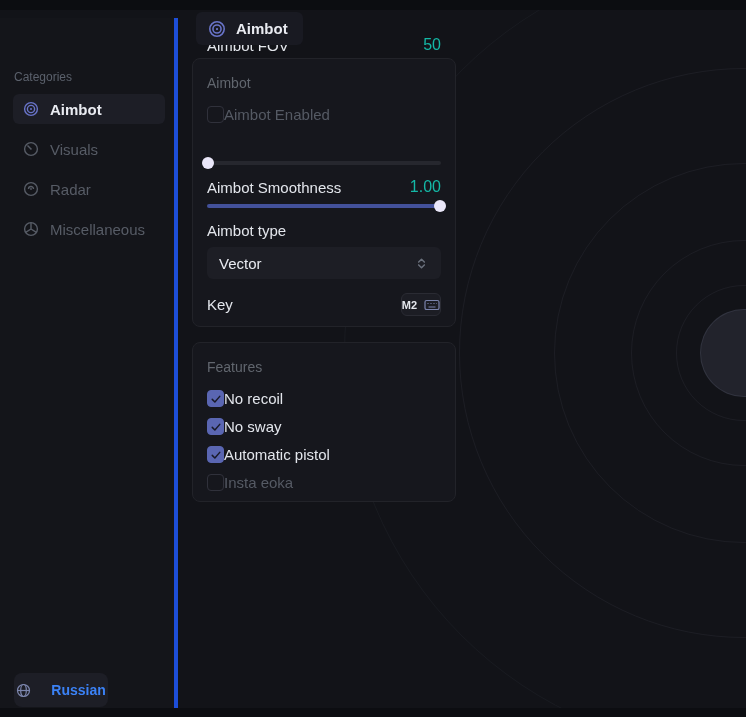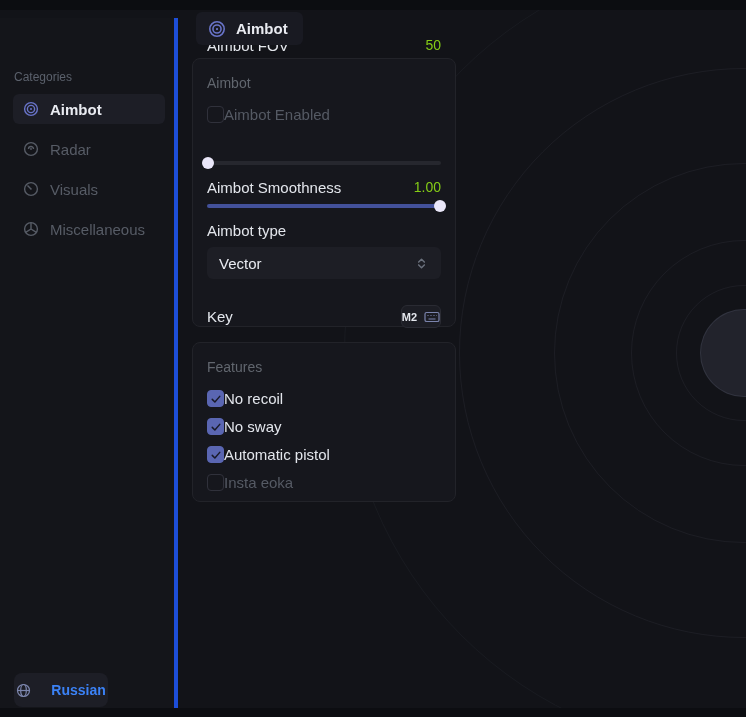--- a/index.html
+++ b/index.html
@@ -83,21 +83,21 @@
     width: 17px; height: 17px; border-radius: 4px; flex: 0 0 auto;
     border: 1.5px solid #30313b; background: transparent; cursor: pointer;
     display: inline-flex; align-items: center; justify-content: center;
   }
   .checkbox.checked { background: #5a66b2; border-color: #5a66b2; color: #191a28; }
   .chk-label { font-size: 15px; }
   .muted-label { color: #555a64; }
   .lit-label { color: #e3e6ec; font-weight: 500; }
 
   .field-label { font-size: 15px; color: #e3e6ec; font-weight: 500; }
-  .field-value { margin-left: auto; font-size: 14px; color: #84cc16; }
+  .field-value { margin-left: auto; font-size: 16px; color: #14b8a6; }
 
   .slider { height: 12px; cursor: pointer; }
   .track {
     position: absolute; left: 0; right: 0; top: 4px; height: 4px;
     background: #26272e; border-radius: 2px;
   }
   .track.filled { background: #43519a; }
   .thumb {
     position: absolute; top: 0; width: 12px; height: 12px;
     border-radius: 50%; background: #eae7f9; cursor: grab;
@@ -180,32 +180,32 @@
         <span class="ico">
             <svg width="16" height="16" viewBox="0 0 16 16">
               <use href="#i-target"></use>
             </svg>
           </span>
         <span>Aimbot</span>
       </div>
       <div class="nav-item">
         <span class="ico">
             <svg width="16" height="16" viewBox="0 0 16 16">
-              <use href="#i-radar"></use>
-            </svg>
-          </span>
-        <span>Radar</span>
+              <use href="#i-eye"></use>
+            </svg>
+          </span>
+        <span>Visuals</span>
       </div>
       <div class="nav-item">
         <span class="ico">
             <svg width="16" height="16" viewBox="0 0 16 16">
-              <use href="#i-eye"></use>
-            </svg>
-          </span>
-        <span>Visuals</span>
+              <use href="#i-radar"></use>
+            </svg>
+          </span>
+        <span>Radar</span>
       </div>
       <div class="nav-item">
         <span class="ico">
             <svg width="16" height="16" viewBox="0 0 16 16">
               <use href="#i-globe"></use>
             </svg>
           </span>
         <span>Miscellaneous</span>
       </div>
     </div>
@@ -259,21 +259,21 @@
     </div>
     <button class="select">
       <span>Vector</span>
       <span class="ico">
           <svg width="15" height="15" viewBox="0 0 16 16">
             <use href="#i-chevrons"></use>
           </svg>
         </span>
     </button>
 
-    <div class="row" style="top:246px; height:23px;gap:47px;">
+    <div class="row" style="top:234px; height:23px;gap:47px;">
       <span class="field-label">Key</span>
       <button class="key-badge">
         <span>M2</span>
         <span class="ico">
             <svg width="16" height="16" viewBox="0 0 16 16">
               <use href="#i-keyboard"></use>
             </svg>
           </span>
       </button>
     </div>

